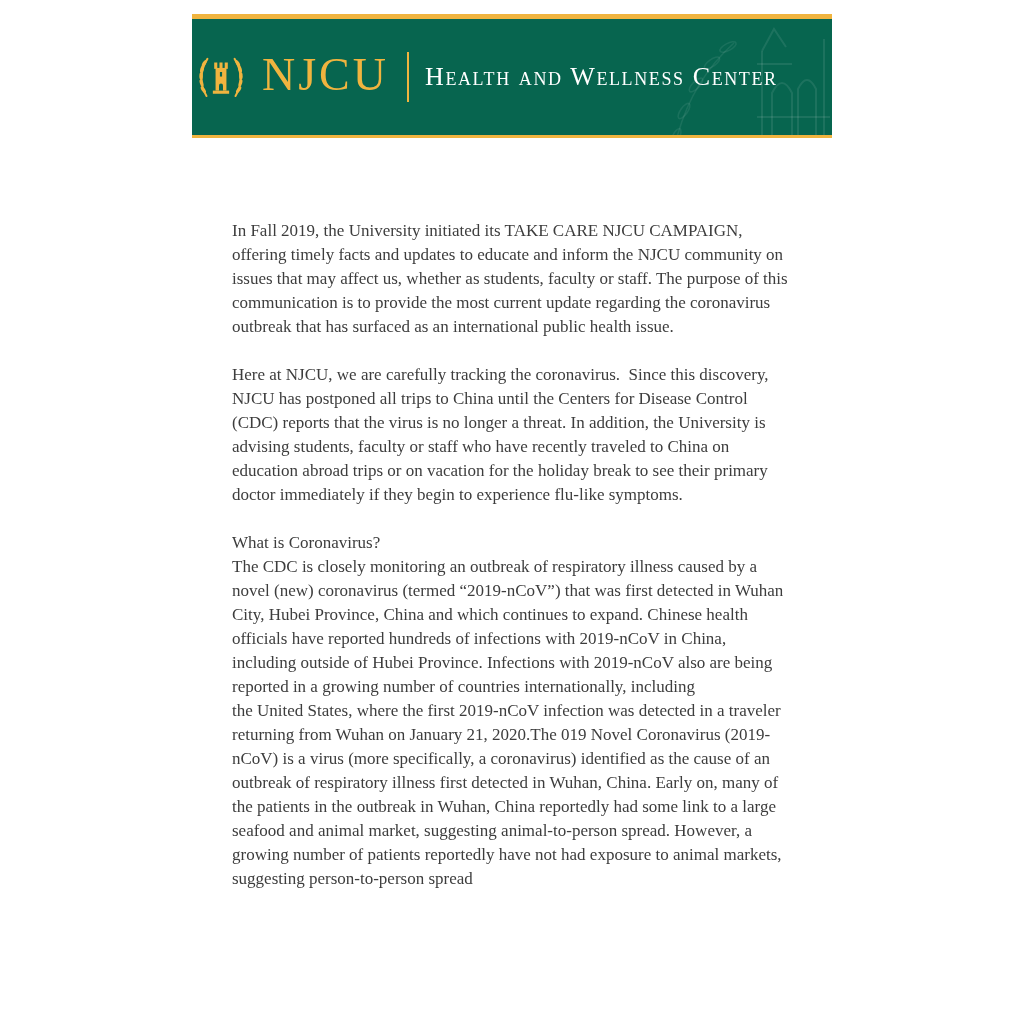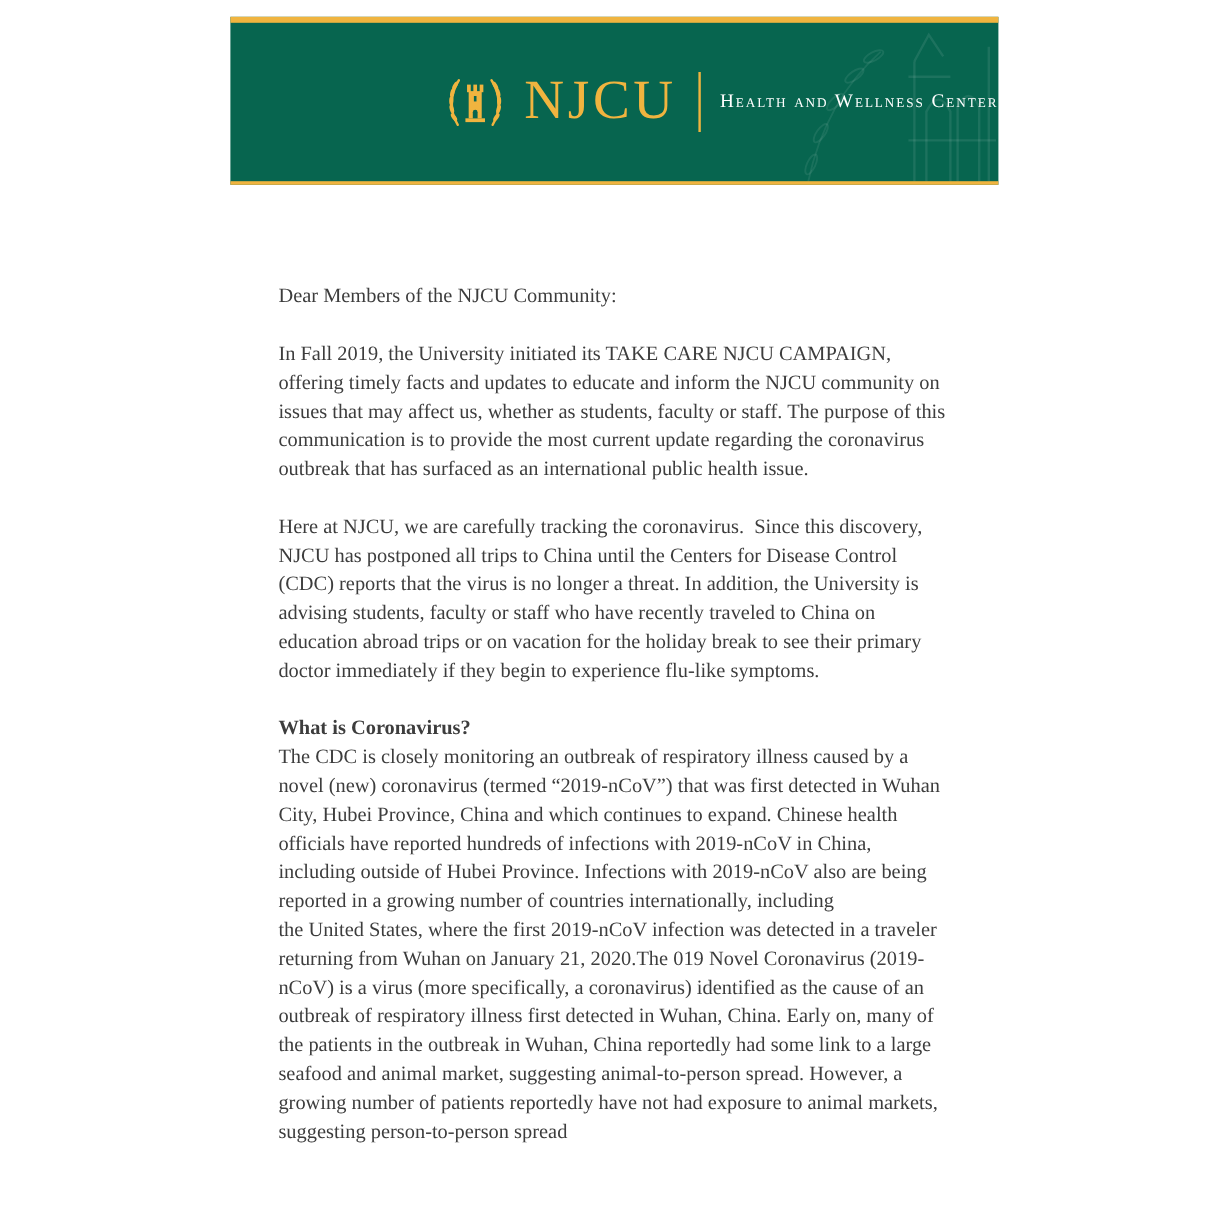--- a/index.html
+++ b/index.html
@@ -15,22 +15,22 @@
     font-family:"Liberation Serif","DejaVu Serif",serif;
   }
   .page{width:640px;margin:0 auto;padding-top:14px;}
 
   
   .banner{
     position:relative;
     background:var(--green);
     border-top:5px solid var(--gold);
     border-bottom:3px solid var(--gold);
-    height:140px;
-    display:flex;align-items:center;justify-content:flex-end;
+    height:124px;
+    display:flex;align-items:center;justify-content:flex-start;
     overflow:hidden;
   }
   .logo-group{display:flex;align-items:center;position:relative;z-index:1;}
   .crest{flex:0 0 auto;margin-right:12px;display:block;}
   .crest-stroke{stroke:var(--gold);fill:none;stroke-width:2.2;stroke-linecap:round;}
   .crest-fill{fill:var(--gold);}
   .crest-hole{fill:var(--green);}
   .wordmark{
     color:var(--gold);
     font-size:46px;
@@ -39,21 +39,21 @@
     line-height:1;
     padding-bottom:4px;
   }
   .logo-divider{
     width:2px;height:50px;background:var(--gold);
     margin:0 16px 0 18px;flex:0 0 auto;
   }
   .division{
     color:#ffffff;
     font-variant:small-caps;
-    font-size:16px;
+    font-size:26px;
     letter-spacing:1.6px;
     font-weight:500;
     white-space:nowrap;
   }
   .watermark{
     position:absolute;right:0;top:0;height:141px;
     pointer-events:none;
   }
   .wm{stroke:rgba(255,255,255,0.09);fill:none;stroke-width:2;}
   .wm-leaf{stroke:rgba(255,255,255,0.08);fill:none;stroke-width:1.6;}
@@ -63,21 +63,21 @@
     padding:81px 40px 0 40px;
     color:var(--text);
     font-size:17px;
     line-height:24px;
   }
   .content p{
     margin:0 0 24px 0;
     white-space:pre-wrap;
   }
   .section-heading{
-    font-weight:bold;
+    font-weight:normal;
     margin:0;
   }
   .section p{margin-top:0;}
 </style>
 </head>
 <body>
 
 <div class="page">
 
   <div class="banner">
@@ -127,21 +127,20 @@
 
       <div class="wordmark">NJCU</div>
 
       <div class="logo-divider"></div>
 
       <div class="division">Health and Wellness Center</div>
     </div>
   </div>
 
   <div class="content">
-    <p>Dear Members of the NJCU Community:</p>
     <p>In Fall 2019, the University initiated its TAKE CARE NJCU CAMPAIGN, offering timely facts and updates to educate and inform the NJCU community on issues that may affect us, whether as students, faculty or staff. The purpose of this communication is to provide the most current update regarding the coronavirus outbreak that has surfaced as an international public health issue.</p>
     <p>Here at NJCU, we are carefully tracking the coronavirus.  Since this discovery, NJCU has postponed all trips to China until the Centers for Disease Control (CDC) reports that the virus is no longer a threat. In addition, the University is advising students, faculty or staff who have recently traveled to China on education abroad trips or on vacation for the holiday break to see their primary doctor immediately if they begin to experience flu-like symptoms.</p>
 
     <div class="section">
       <div class="section-heading">What is Coronavirus?</div>
       <p>The CDC is closely monitoring an outbreak of respiratory illness caused by a novel (new) coronavirus (termed “2019-nCoV”) that was first detected in Wuhan City, Hubei Province, China and which continues to expand. Chinese health officials have reported hundreds of infections with 2019-nCoV in China, including outside of Hubei Province. Infections with 2019-nCoV also are being reported in a growing number of countries internationally, including
 the United States, where the first 2019-nCoV infection was detected in a traveler returning from Wuhan on January 21, 2020.The 019 Novel Coronavirus (2019-nCoV) is a virus (more specifically, a coronavirus) identified as the cause of an outbreak of respiratory illness first detected in Wuhan, China. Early on, many of the patients in the outbreak in Wuhan, China reportedly had some link to a large seafood and animal market, suggesting animal-to-person spread. However, a growing number of patients reportedly have not had exposure to animal markets, suggesting person-to-person spread</p>
     </div>
   </div>
 

